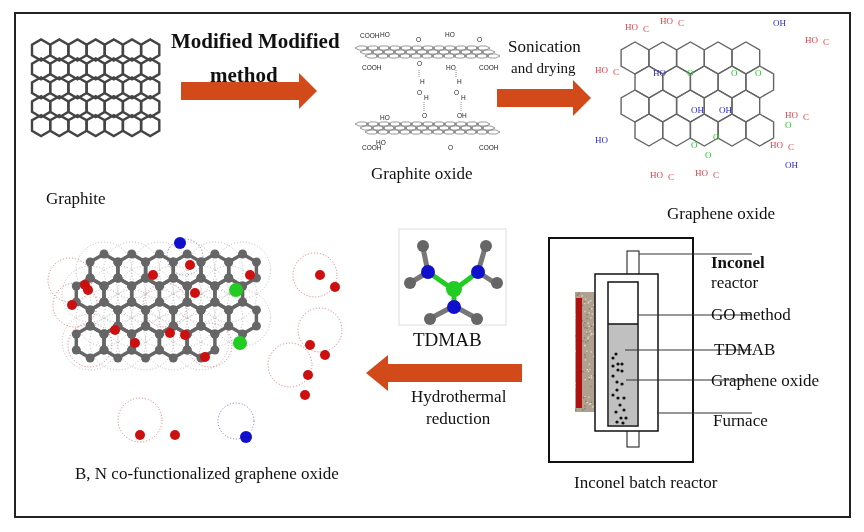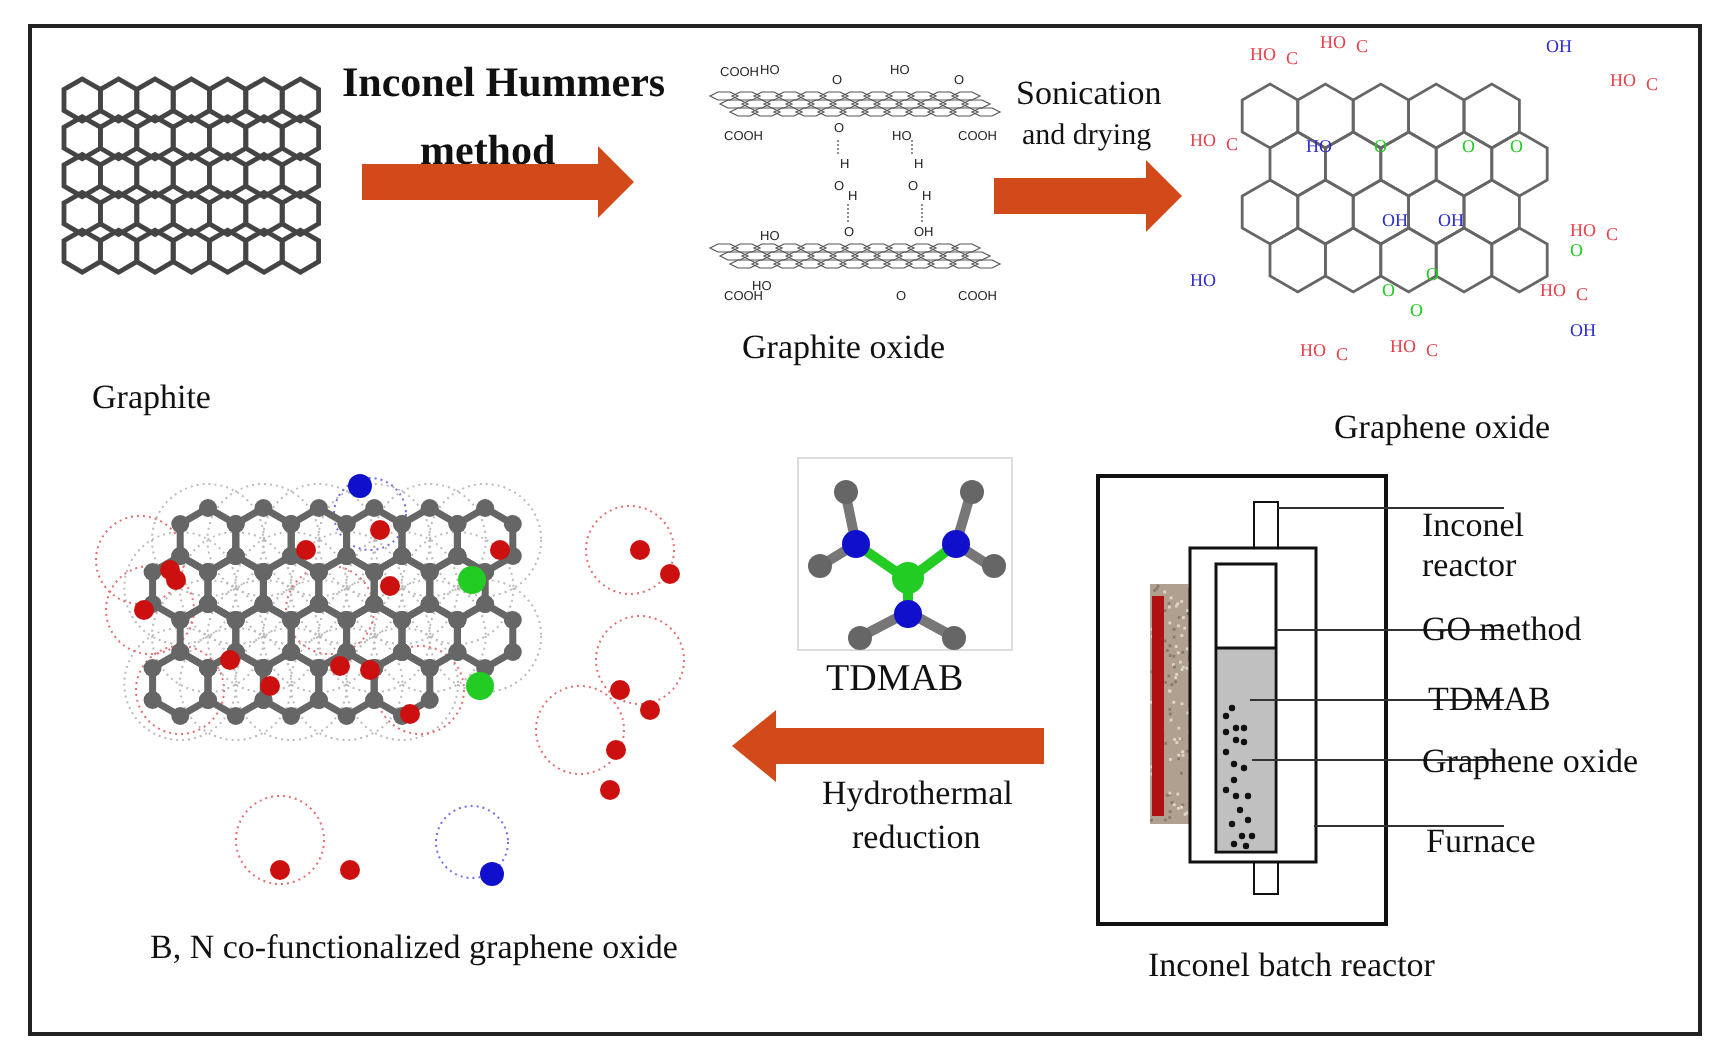--- a/index.html
+++ b/index.html
@@ -45,21 +45,21 @@
     <polygon points="28.2,92.8 19.1,98.1 10.0,92.8 10.0,82.3 19.1,77.1 28.2,82.3" fill="none" stroke="#444" stroke-width="2.4"></polygon>
     <polygon points="46.4,92.8 37.3,98.1 28.2,92.8 28.2,82.3 37.3,77.1 46.4,82.3" fill="none" stroke="#444" stroke-width="2.4"></polygon>
     <polygon points="64.6,92.8 55.5,98.1 46.4,92.8 46.4,82.3 55.5,77.1 64.6,82.3" fill="none" stroke="#444" stroke-width="2.4"></polygon>
     <polygon points="82.7,92.8 73.7,98.1 64.6,92.8 64.6,82.3 73.7,77.1 82.7,82.3" fill="none" stroke="#444" stroke-width="2.4"></polygon>
     <polygon points="100.9,92.8 91.8,98.1 82.7,92.8 82.7,82.3 91.8,77.1 100.9,82.3" fill="none" stroke="#444" stroke-width="2.4"></polygon>
     <polygon points="119.1,92.8 110.0,98.1 100.9,92.8 100.9,82.3 110.0,77.1 119.1,82.3" fill="none" stroke="#444" stroke-width="2.4"></polygon>
     <polygon points="137.3,92.8 128.2,98.1 119.1,92.8 119.1,82.3 128.2,77.1 137.3,82.3" fill="none" stroke="#444" stroke-width="2.4"></polygon>
   </svg>
 <div class="lbl" style="left:46px;top:145px;font-size:17px;margin-top:45px;">Graphite</div>
 
-<div class="lbl" style="left:171px;top:30px;font-size:21px;font-weight:bold;">Inconel Hummers</div>
+<div class="lbl" style="left:171px;top:30px;font-size:21px;font-weight:bold;">Modified Modified</div>
 <div class="lbl" style="left:210px;top:64px;font-size:21px;font-weight:bold;">method</div>
 <svg style="left:181px;top:73px;" width="140" height="40">
   <polygon points="0,9 118,9 118,0 136,18 118,36 118,27 0,27" fill="#d24a1a"></polygon>
 </svg>
 
 <svg id="gox" style="left:340px;top:28px;" width="170" height="125">
     <polygon points="15,20 19,18 25,18 29,20 25,22 19,22" fill="none" stroke="#555" stroke-width="0.6"></polygon>
     <polygon points="20,24 24,22 30,22 34,24 30,26 24,26" fill="none" stroke="#555" stroke-width="0.6"></polygon>
     <polygon points="25,28 29,26 35,26 39,28 35,30 29,30" fill="none" stroke="#555" stroke-width="0.6"></polygon>
     <polygon points="26,20 30,18 36,18 40,20 36,22 30,22" fill="none" stroke="#555" stroke-width="0.6"></polygon>
@@ -515,21 +515,21 @@
       <circle cx="86" cy="188" r="1.6" fill="#111"></circle>
       <circle cx="77" cy="192" r="1.6" fill="#111"></circle>
       <circle cx="83" cy="193" r="1.6" fill="#111"></circle>
     </g>
   <line x1="99" y1="24" x2="212" y2="24" stroke="#333" stroke-width="1"></line>
   <line x1="98" y1="85" x2="212" y2="85" stroke="#333" stroke-width="1"></line>
   <line x1="85" y1="120" x2="212" y2="120" stroke="#333" stroke-width="1"></line>
   <line x1="86" y1="150" x2="212" y2="150" stroke="#333" stroke-width="1"></line>
   <line x1="117" y1="183" x2="212" y2="183" stroke="#333" stroke-width="1"></line>
 </svg>
-<div class="lbl" style="left:711px;top:254px;font-size:17px;">Inconel</div>
+<div class="lbl" style="left:711px;top:254px;font-size:17px;font-weight:bold;">Inconel</div>
 <div class="lbl" style="left:711px;top:274px;font-size:17px;">reactor</div>
 <div class="lbl" style="left:711px;top:306px;font-size:17px;">GO method</div>
 <div class="lbl" style="left:714px;top:341px;font-size:17px;">TDMAB</div>
 <div class="lbl" style="left:711px;top:372px;font-size:17px;">Graphene oxide</div>
 <div class="lbl" style="left:713px;top:412px;font-size:17px;">Furnace</div>
 <div class="lbl" style="left:542px;top:474px;font-size:17px;margin-left:32px;">Inconel batch reactor</div>
 
 <svg style="left:398px;top:228px;" width="110" height="100">
   <rect x="1" y="1" width="107" height="96" fill="#fff" stroke="#ddd" stroke-width="1"></rect>
   <g stroke-width="5" stroke-linecap="round">

